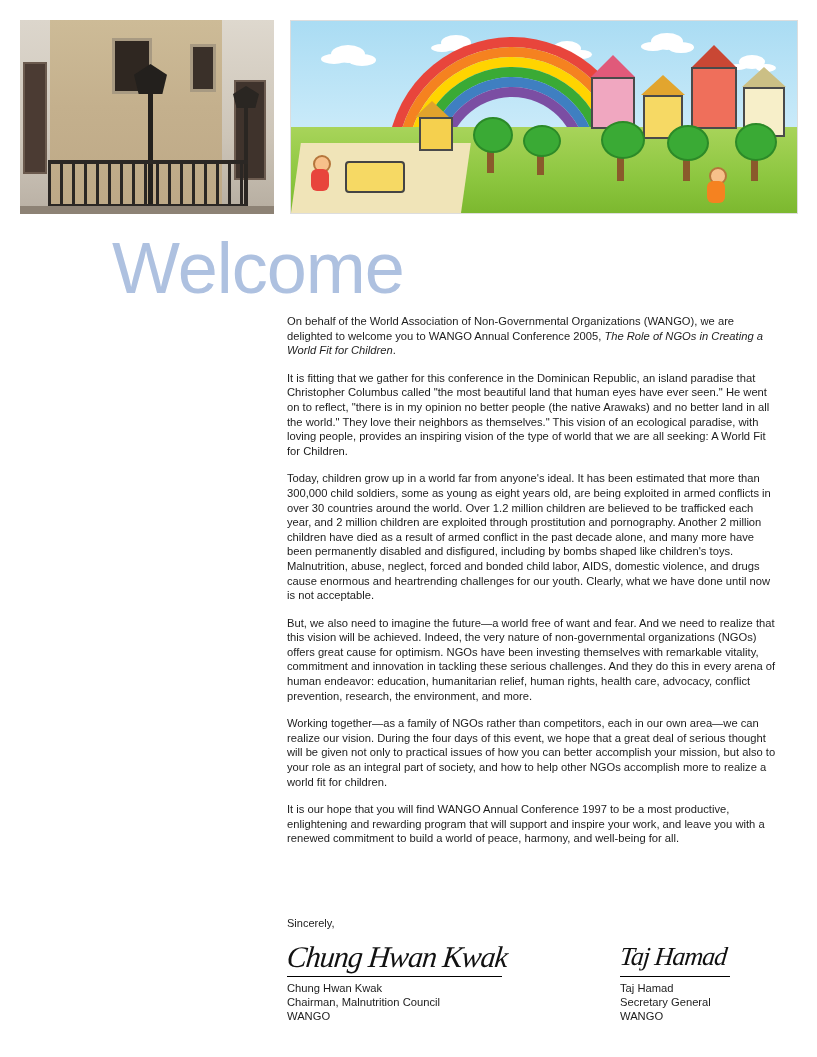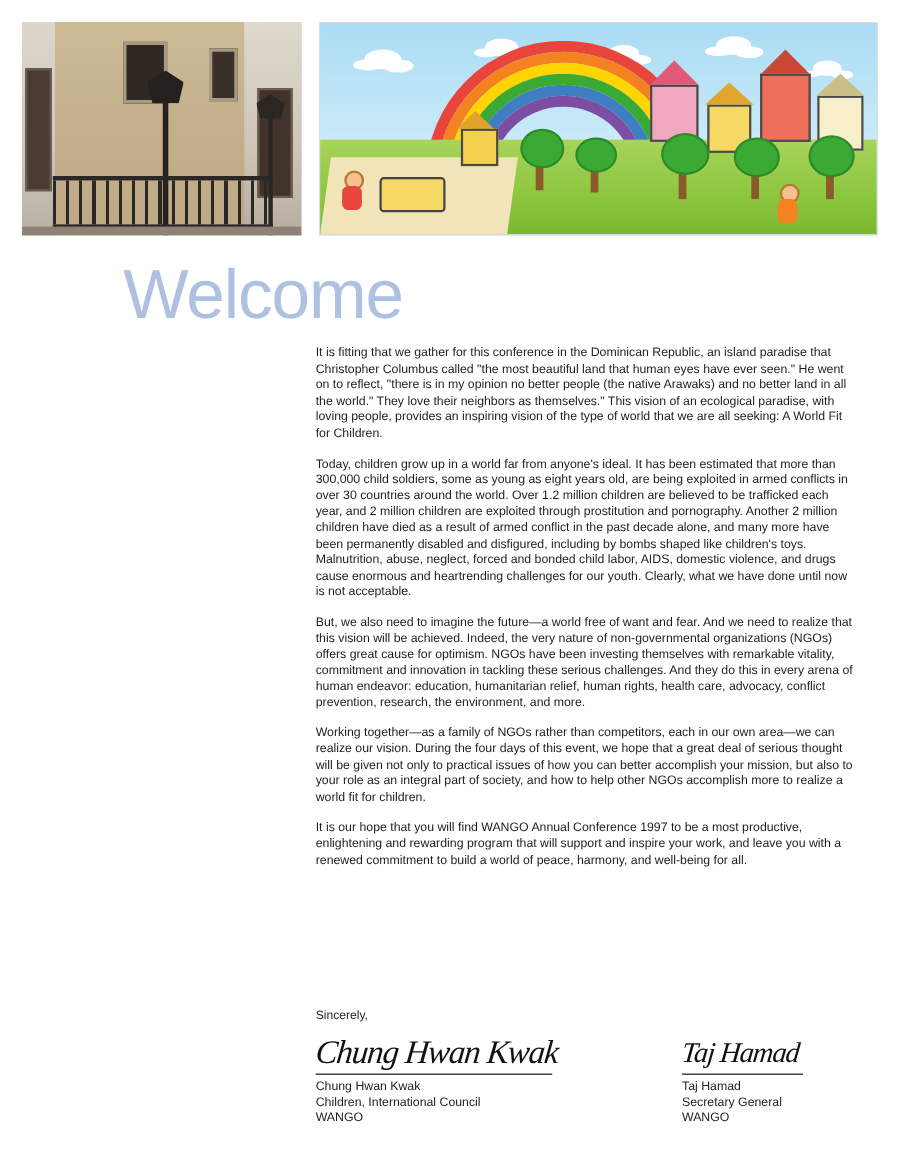--- a/index.html
+++ b/index.html
@@ -184,21 +184,21 @@
     position: absolute;
     border-radius: 4px;
     border: 2px solid #444;
   }
 
   
   .welcome-title {
     position: absolute;
     left: 112px;
     top: 222px;
-    font-size: 63px;
+    font-size: 72px;
     line-height: 92px;
     letter-spacing: -1px;
     color: #aec1e0;
     font-family: "Liberation Sans", sans-serif;
     font-weight: normal;
     margin: 0;
   }
 
   
   .letter {
@@ -336,34 +336,35 @@
     <div class="kid" style="left:22px; top:134px;"></div>
     <div class="kid-body" style="left:20px; top:148px; background:#e8453c;"></div>
     <div class="kid" style="left:418px; top:146px;"></div>
     <div class="kid-body" style="left:416px; top:160px; background:#f58220;"></div>
   </div>
 </div>
 
 <h1 class="welcome-title">Welcome</h1>
 
 <div class="letter">
+  <p><span>On behalf of the World Association of Non-Governmental Organizations (WANGO), we are delighted to welcome you to WANGO Annual Conference 2005, </span><em>The Role of NGOs in Creating a World Fit for Children</em><span>.</span></p>
   <p>It is fitting that we gather for this conference in the Dominican Republic, an island paradise that Christopher Columbus called "the most beautiful land that human eyes have ever seen." He went on to reflect, "there is in my opinion no better people (the native Arawaks) and no better land in all the world." They love their neighbors as themselves." This vision of an ecological paradise, with loving people, provides an inspiring vision of the type of world that we are all seeking: A World Fit for Children.</p>
   <p>Today, children grow up in a world far from anyone's ideal. It has been estimated that more than 300,000 child soldiers, some as young as eight years old, are being exploited in armed conflicts in over 30 countries around the world. Over 1.2 million children are believed to be trafficked each year, and 2 million children are exploited through prostitution and pornography. Another 2 million children have died as a result of armed conflict in the past decade alone, and many more have been permanently disabled and disfigured, including by bombs shaped like children's toys. Malnutrition, abuse, neglect, forced and bonded child labor, AIDS, domestic violence, and drugs cause enormous and heartrending challenges for our youth. Clearly, what we have done until now is not acceptable.</p>
   <p>But, we also need to imagine the future—a world free of want and fear. And we need to realize that this vision will be achieved. Indeed, the very nature of non-governmental organizations (NGOs) offers great cause for optimism. NGOs have been investing themselves with remarkable vitality, commitment and innovation in tackling these serious challenges.  And they do this in every arena of human endeavor: education, humanitarian relief, human rights, health care, advocacy, conflict prevention, research, the environment, and more.</p>
   <p>Working together—as a family of NGOs rather than competitors, each in our own area—we can realize our vision. During the four days of this event, we hope that a great deal of serious thought will be given not only to practical issues of how you can better accomplish your mission, but also to your role as an integral part of society, and how to help other NGOs accomplish more to realize a world fit for children.</p>
   <p>It is our hope that you will find WANGO Annual Conference 1997 to be a most productive, enlightening and rewarding program that will support and inspire your work, and leave you with a renewed commitment to build a world of peace, harmony, and well-being for all.</p>
 </div>
 
 <div class="sincerely">Sincerely,</div>
 
 <div class="sig-block-left">
   <div class="sig-script">Chung Hwan Kwak</div>
   <div class="sig-rule"></div>
   <div class="sig-name">Chung Hwan Kwak</div>
-  <div class="sig-role">Children, International Council</div>
+  <div class="sig-role">Chairman, Malnutrition Council</div>
   <div class="sig-org">WANGO</div>
 </div>
 
 <div class="sig-block-right">
   <div class="sig-script small">Taj Hamad</div>
   <div class="sig-rule short"></div>
   <div class="sig-name">Taj Hamad</div>
   <div class="sig-role">Secretary General</div>
   <div class="sig-org">WANGO</div>
 </div>

